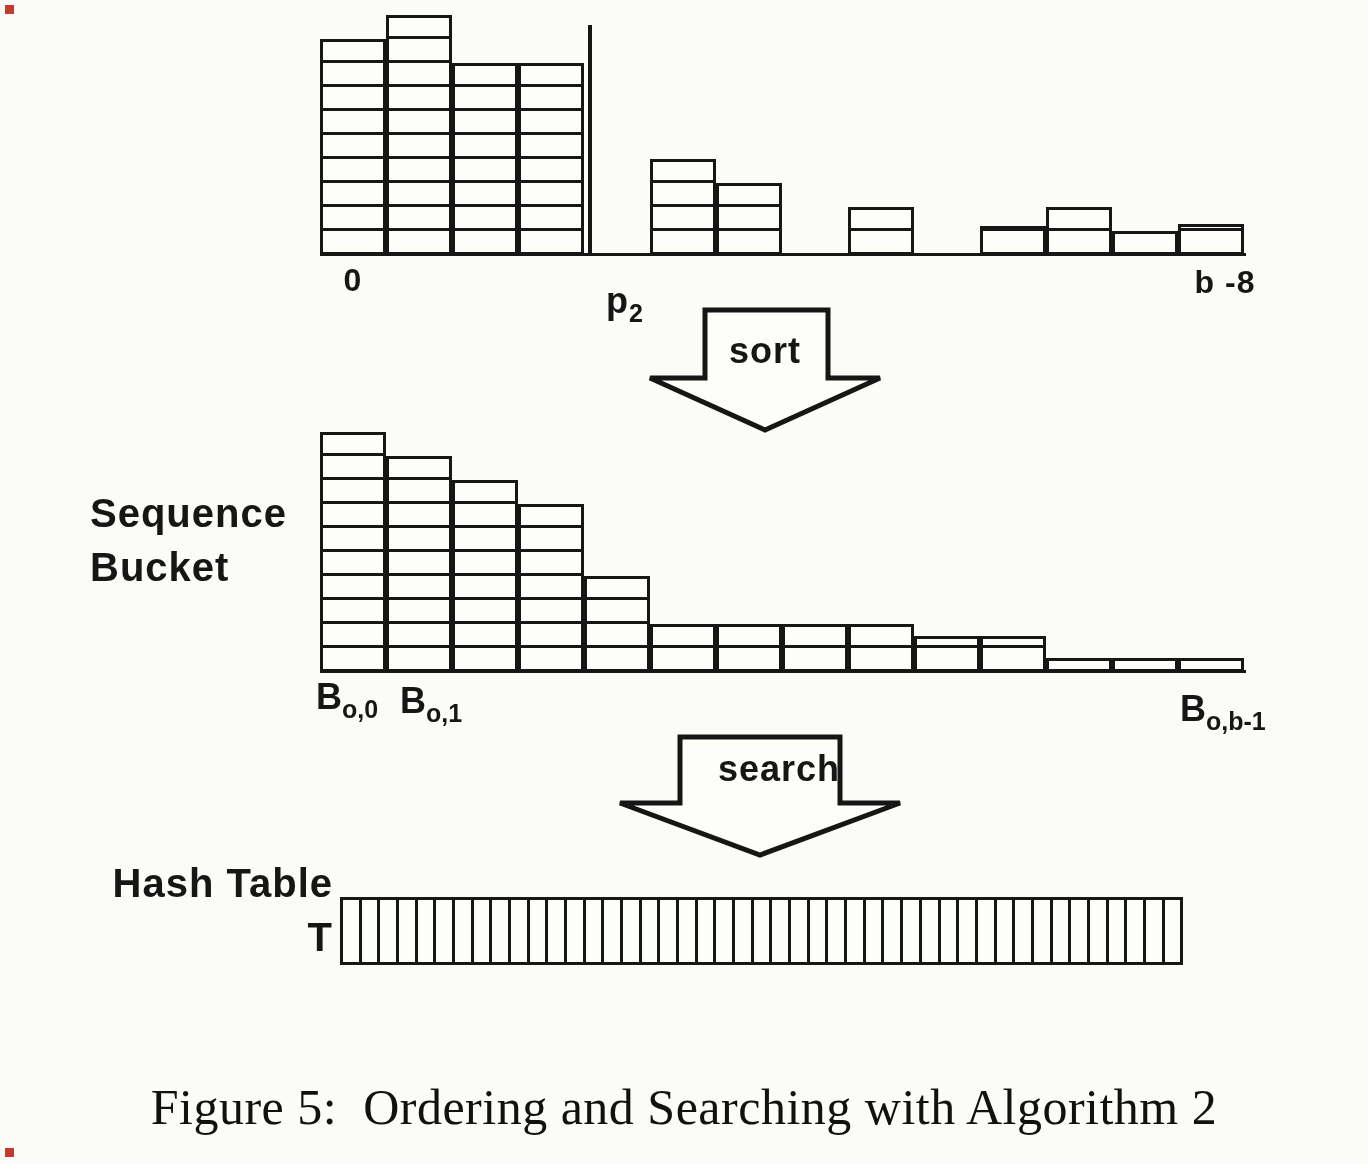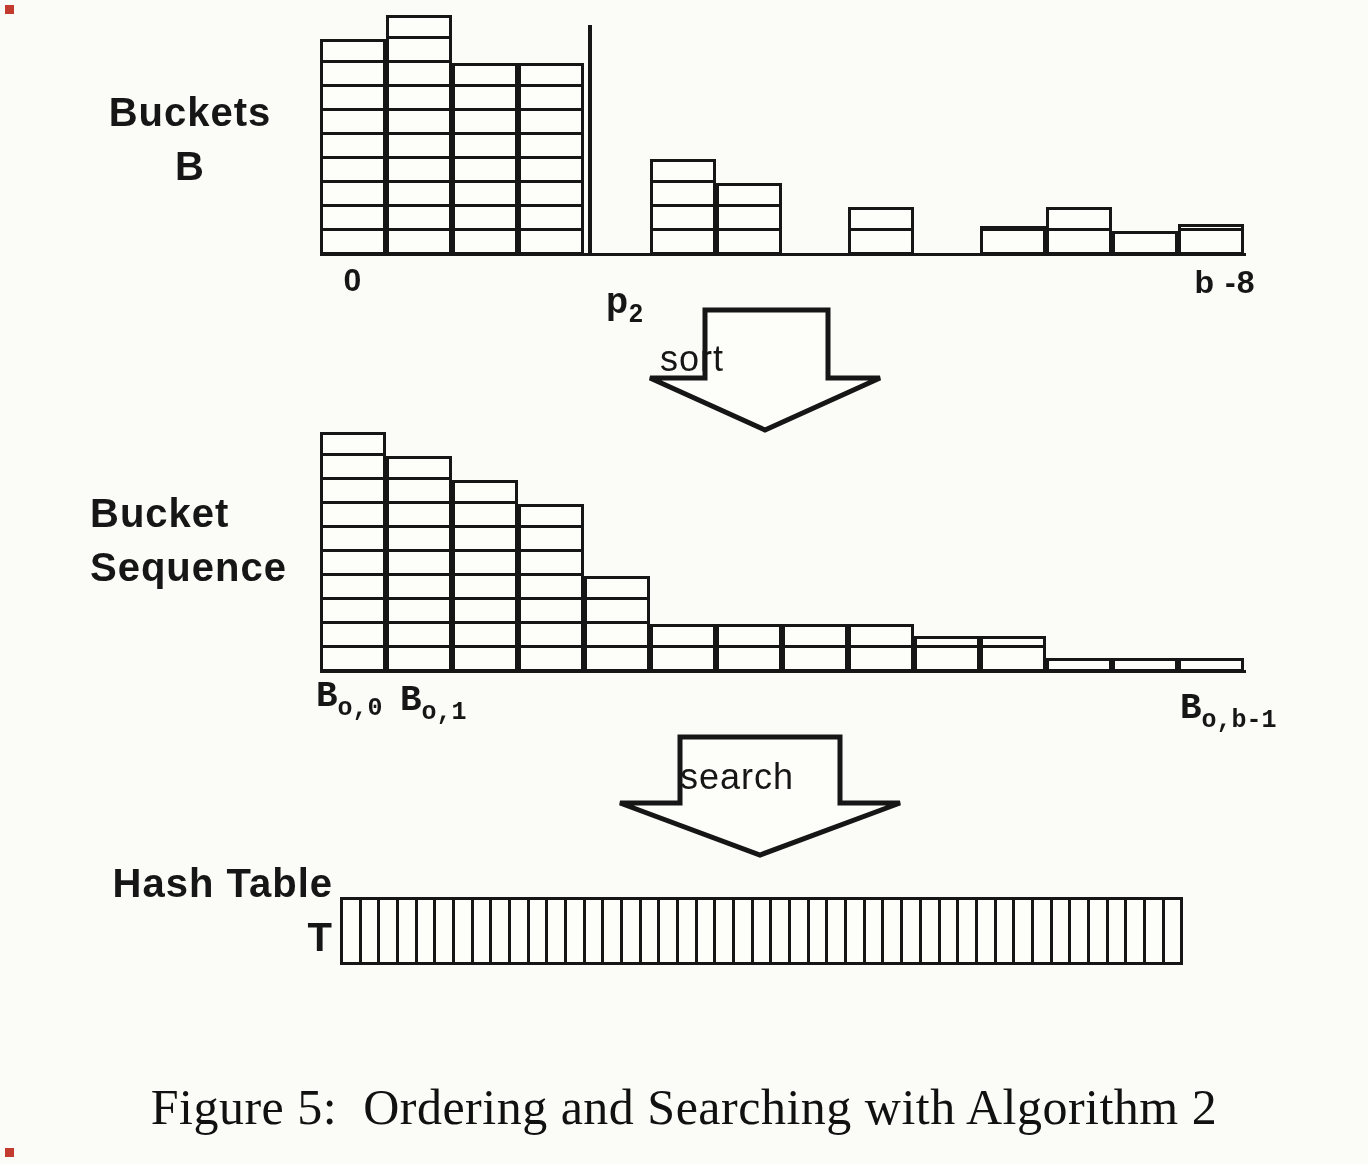--- a/index.html
+++ b/index.html
@@ -14,45 +14,41 @@
   .bar{
     position:absolute;bottom:0;box-sizing:border-box;
     border:3px solid #161616;background-color:#fdfdf9;
     background-image:repeating-linear-gradient(to top, transparent 0 21px, #161616 21px 24px);
   }
   .baseline{position:absolute;background:#161616;height:3px;}
   .divider{position:absolute;background:#161616;width:4px;}
   .axis-label{position:absolute;font-weight:700;font-size:32px;text-align:center;letter-spacing:1px;}
   .base-letter{font-size:36px;font-weight:700;}
   .sub{font-size:25px;font-weight:700;vertical-align:-9px;}
-  .seq-label{position:absolute;font-weight:700;font-family:Liberation Mono, monospace;}
+  .seq-label{position:absolute;font-weight:700;}
   .arrow-svg{position:absolute;}
-  .arrow-label{position:absolute;font-weight:400;font-size:36px;letter-spacing:1px;margin-top:8px;}
+  .arrow-label{position:absolute;font-weight:700;font-size:36px;text-align:center;letter-spacing:1px;}
   .hash-bar{position:absolute;box-sizing:border-box;border:3px solid #161616;background:#fdfdf9;display:flex;}
   .hash-cell{flex:1;border-right:3px solid #161616;}
   .hash-cell:last-child{border-right:none;}
   .caption{
     position:absolute;left:0;width:100%;text-align:center;
     font-family:"Liberation Serif",serif;font-size:50px;color:#111;
     white-space:pre-wrap;letter-spacing:0.5px;
   }
   .artifact{position:absolute;width:9px;height:9px;background:#c23b2e;}
 </style>
 </head>
 <body>
 
 <div id="canvas">
 
   <div class="artifact" style="left:5px;top:5px;"></div>
   <div class="artifact" style="left:5px;top:1148px;"></div>
 
-  <div class="abs chart-label" style="left:95px;top:85px;width:190px;">
-    <div>Buckets</div>
-    <div>B</div>
-  </div>
 
   <div id="buckets-bars" class="bars" style="left:320px;top:15px;width:926px;height:240px;">
       <div class="bar" style="left: 0px; width: 66px; height: 216px;"></div>
       <div class="bar" style="left: 66px; width: 66px; height: 240px;"></div>
       <div class="bar" style="left: 132px; width: 66px; height: 192px;"></div>
       <div class="bar" style="left: 198px; width: 66px; height: 192px;"></div>
       <div class="bar" style="left: 330px; width: 66px; height: 96px;"></div>
       <div class="bar" style="left: 396px; width: 66px; height: 72px;"></div>
       <div class="bar" style="left: 528px; width: 66px; height: 48px;"></div>
       <div class="bar" style="left: 660px; width: 66px; height: 29px;"></div>
@@ -68,22 +64,22 @@
     <span class="base-letter">p</span><span class="sub">2</span>
   </div>
   <div class="axis-label" style="left:1170px;top:264px;width:110px;">b -8</div>
 
   <svg class="arrow-svg" style="left:640px;top:306px;" width="250" height="130" viewBox="0 0 250 130">
     <path d="M65,4 L188,4 L188,72 L240,72 L125,124 L10,72 L65,72 Z" fill="#fdfdf9" stroke="#161616" stroke-width="5" stroke-linejoin="miter"></path>
   </svg>
   <div class="arrow-label" style="left:660px;top:330px;width:210px;">sort</div>
 
   <div class="abs chart-label left-align" style="left:90px;top:486px;width:230px;">
+    <div>Sequence</div>
     <div>Bucket</div>
-    <div>Sequence</div>
   </div>
 
   <div id="sequence-bars" class="bars" style="left:320px;top:432px;width:926px;height:240px;">
       <div class="bar" style="left: 0px; width: 66px; height: 240px;"></div>
       <div class="bar" style="left: 66px; width: 66px; height: 216px;"></div>
       <div class="bar" style="left: 132px; width: 66px; height: 192px;"></div>
       <div class="bar" style="left: 198px; width: 66px; height: 168px;"></div>
       <div class="bar" style="left: 264px; width: 66px; height: 96px;"></div>
       <div class="bar" style="left: 330px; width: 66px; height: 48px;"></div>
       <div class="bar" style="left: 396px; width: 66px; height: 48px;"></div>
@@ -103,21 +99,21 @@
   <div class="seq-label" style="left:400px;top:680px;">
     <span class="base-letter">B</span><span class="sub">o,1</span>
   </div>
   <div class="seq-label" style="left:1180px;top:688px;">
     <span class="base-letter">B</span><span class="sub">o,b-1</span>
   </div>
 
   <svg class="arrow-svg" style="left:600px;top:733px;" width="320" height="126" viewBox="0 0 320 126">
     <path d="M80,4 L240,4 L240,70 L300,70 L160,122 L20,70 L80,70 Z" fill="#fdfdf9" stroke="#161616" stroke-width="5" stroke-linejoin="miter"></path>
   </svg>
-  <div class="arrow-label" style="left:680px;top:748px;width:160px;">search</div>
+  <div class="arrow-label" style="left:699px;top:748px;width:160px;">search</div>
 
   <div class="abs chart-label" style="left:78px;top:856px;width:255px;text-align:right;">
     <div>Hash Table</div>
     <div>T</div>
   </div>
 
   <div id="hash-cells" class="hash-bar" style="left:340px;top:897px;width:843px;height:68px;">
       <div class="hash-cell"></div>
       <div class="hash-cell"></div>
       <div class="hash-cell"></div>

